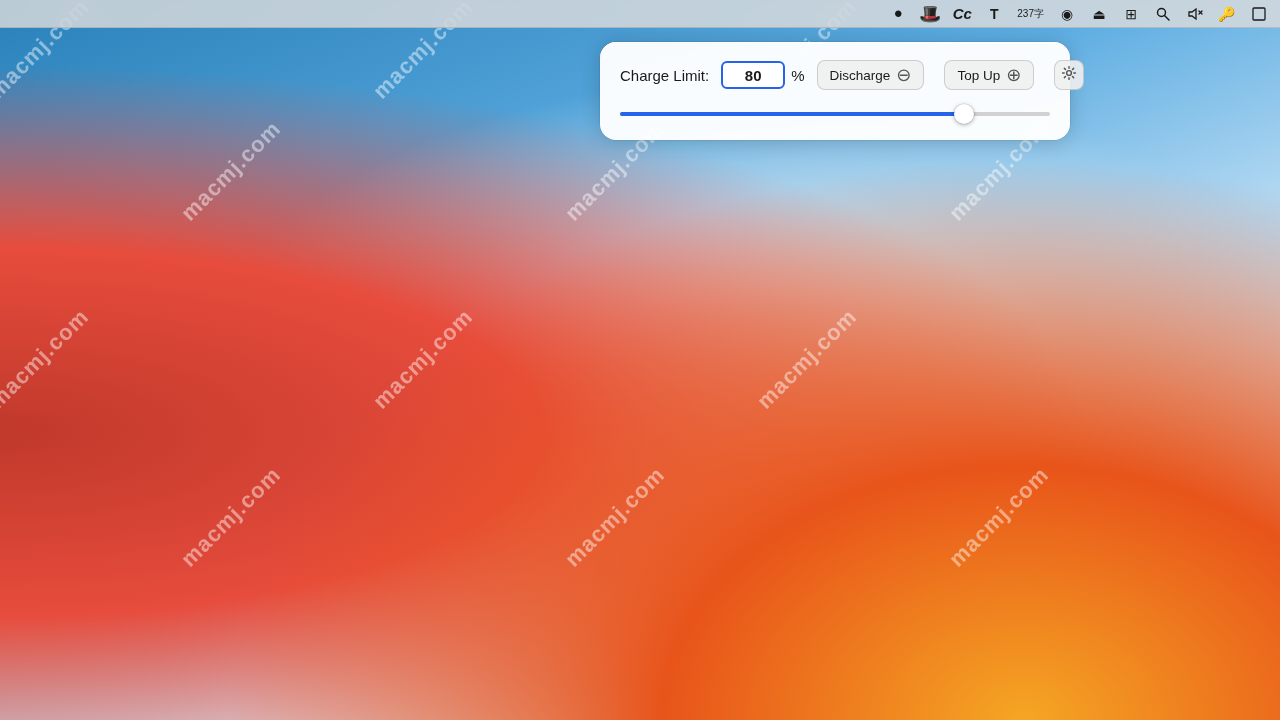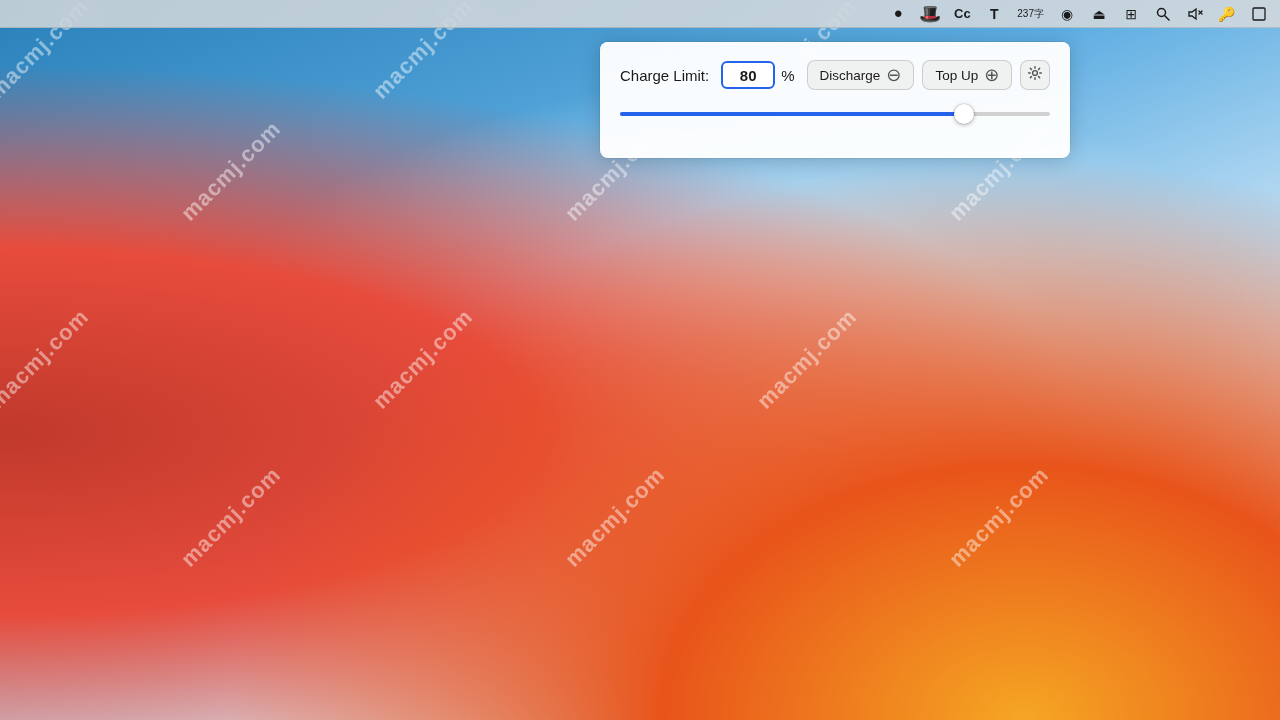--- a/index.html
+++ b/index.html
@@ -85,26 +85,26 @@
       font-weight: 500;
     }
 
     
     .popup-panel {
       position: absolute;
       top: 42px;
       left: 600px;
       width: 470px;
       background: rgba(255, 255, 255, 0.96);
-      border-radius: 8px;
+      border-radius: 16px;
       box-shadow:
         0 2px 20px rgba(0,0,0,0.18),
         0 0 0 0.5px rgba(0,0,0,0.12),
         inset 0 1px 0 rgba(255,255,255,0.8);
-      padding: 18px 20px 34px 20px;
+      padding: 18px 20px 16px 20px;
       z-index: 200;
       backdrop-filter: blur(30px);
     }
 
     .popup-top-row {
       display: flex;
       align-items: center;
       gap: 12px;
       margin-bottom: 14px;
     }
@@ -116,41 +116,41 @@
       white-space: nowrap;
     }
 
     .charge-value-container {
       display: flex;
       align-items: center;
       gap: 6px;
     }
 
     .charge-value-input {
-      width: 54px;
+      width: 64px;
       height: 28px;
       border: 2px solid #2563eb;
       border-radius: 6px;
       text-align: center;
       font-size: 15px;
       font-weight: 600;
       color: #1a1a1a;
       background: white;
       outline: none;
     }
 
     .percent-label {
       font-size: 15px;
       color: #1a1a1a;
     }
 
     .popup-buttons {
       display: flex;
       align-items: center;
-      gap: 8px;
+      gap: 20px;
       margin-left: auto;
     }
 
     .action-button {
       display: flex;
       align-items: center;
       gap: 6px;
       padding: 5px 12px;
       background: rgba(240, 240, 240, 0.9);
       border: 1px solid rgba(0,0,0,0.15);
@@ -252,21 +252,21 @@
   </div>
 
 <div class="menubar">
   <div class="menubar-item">
     <span class="menubar-icon">⏺</span>
   </div>
   <div class="menubar-item">
     <span class="menubar-icon" style="font-size:18px;">🎩</span>
   </div>
   <div class="menubar-item">
-    <span class="menubar-icon" style="font-weight:700;font-size:13px;">Cc</span>
+    <span class="menubar-icon" style="font-style:italic;font-weight:700;font-size:15px;">Cc</span>
   </div>
   <div class="menubar-item">
     <span class="menubar-icon" style="font-weight:700;">T</span>
   </div>
   <div class="menubar-item">
     <span class="menubar-text">237字</span>
   </div>
   <div class="menubar-item">
     <span class="menubar-icon">◉</span>
   </div>

